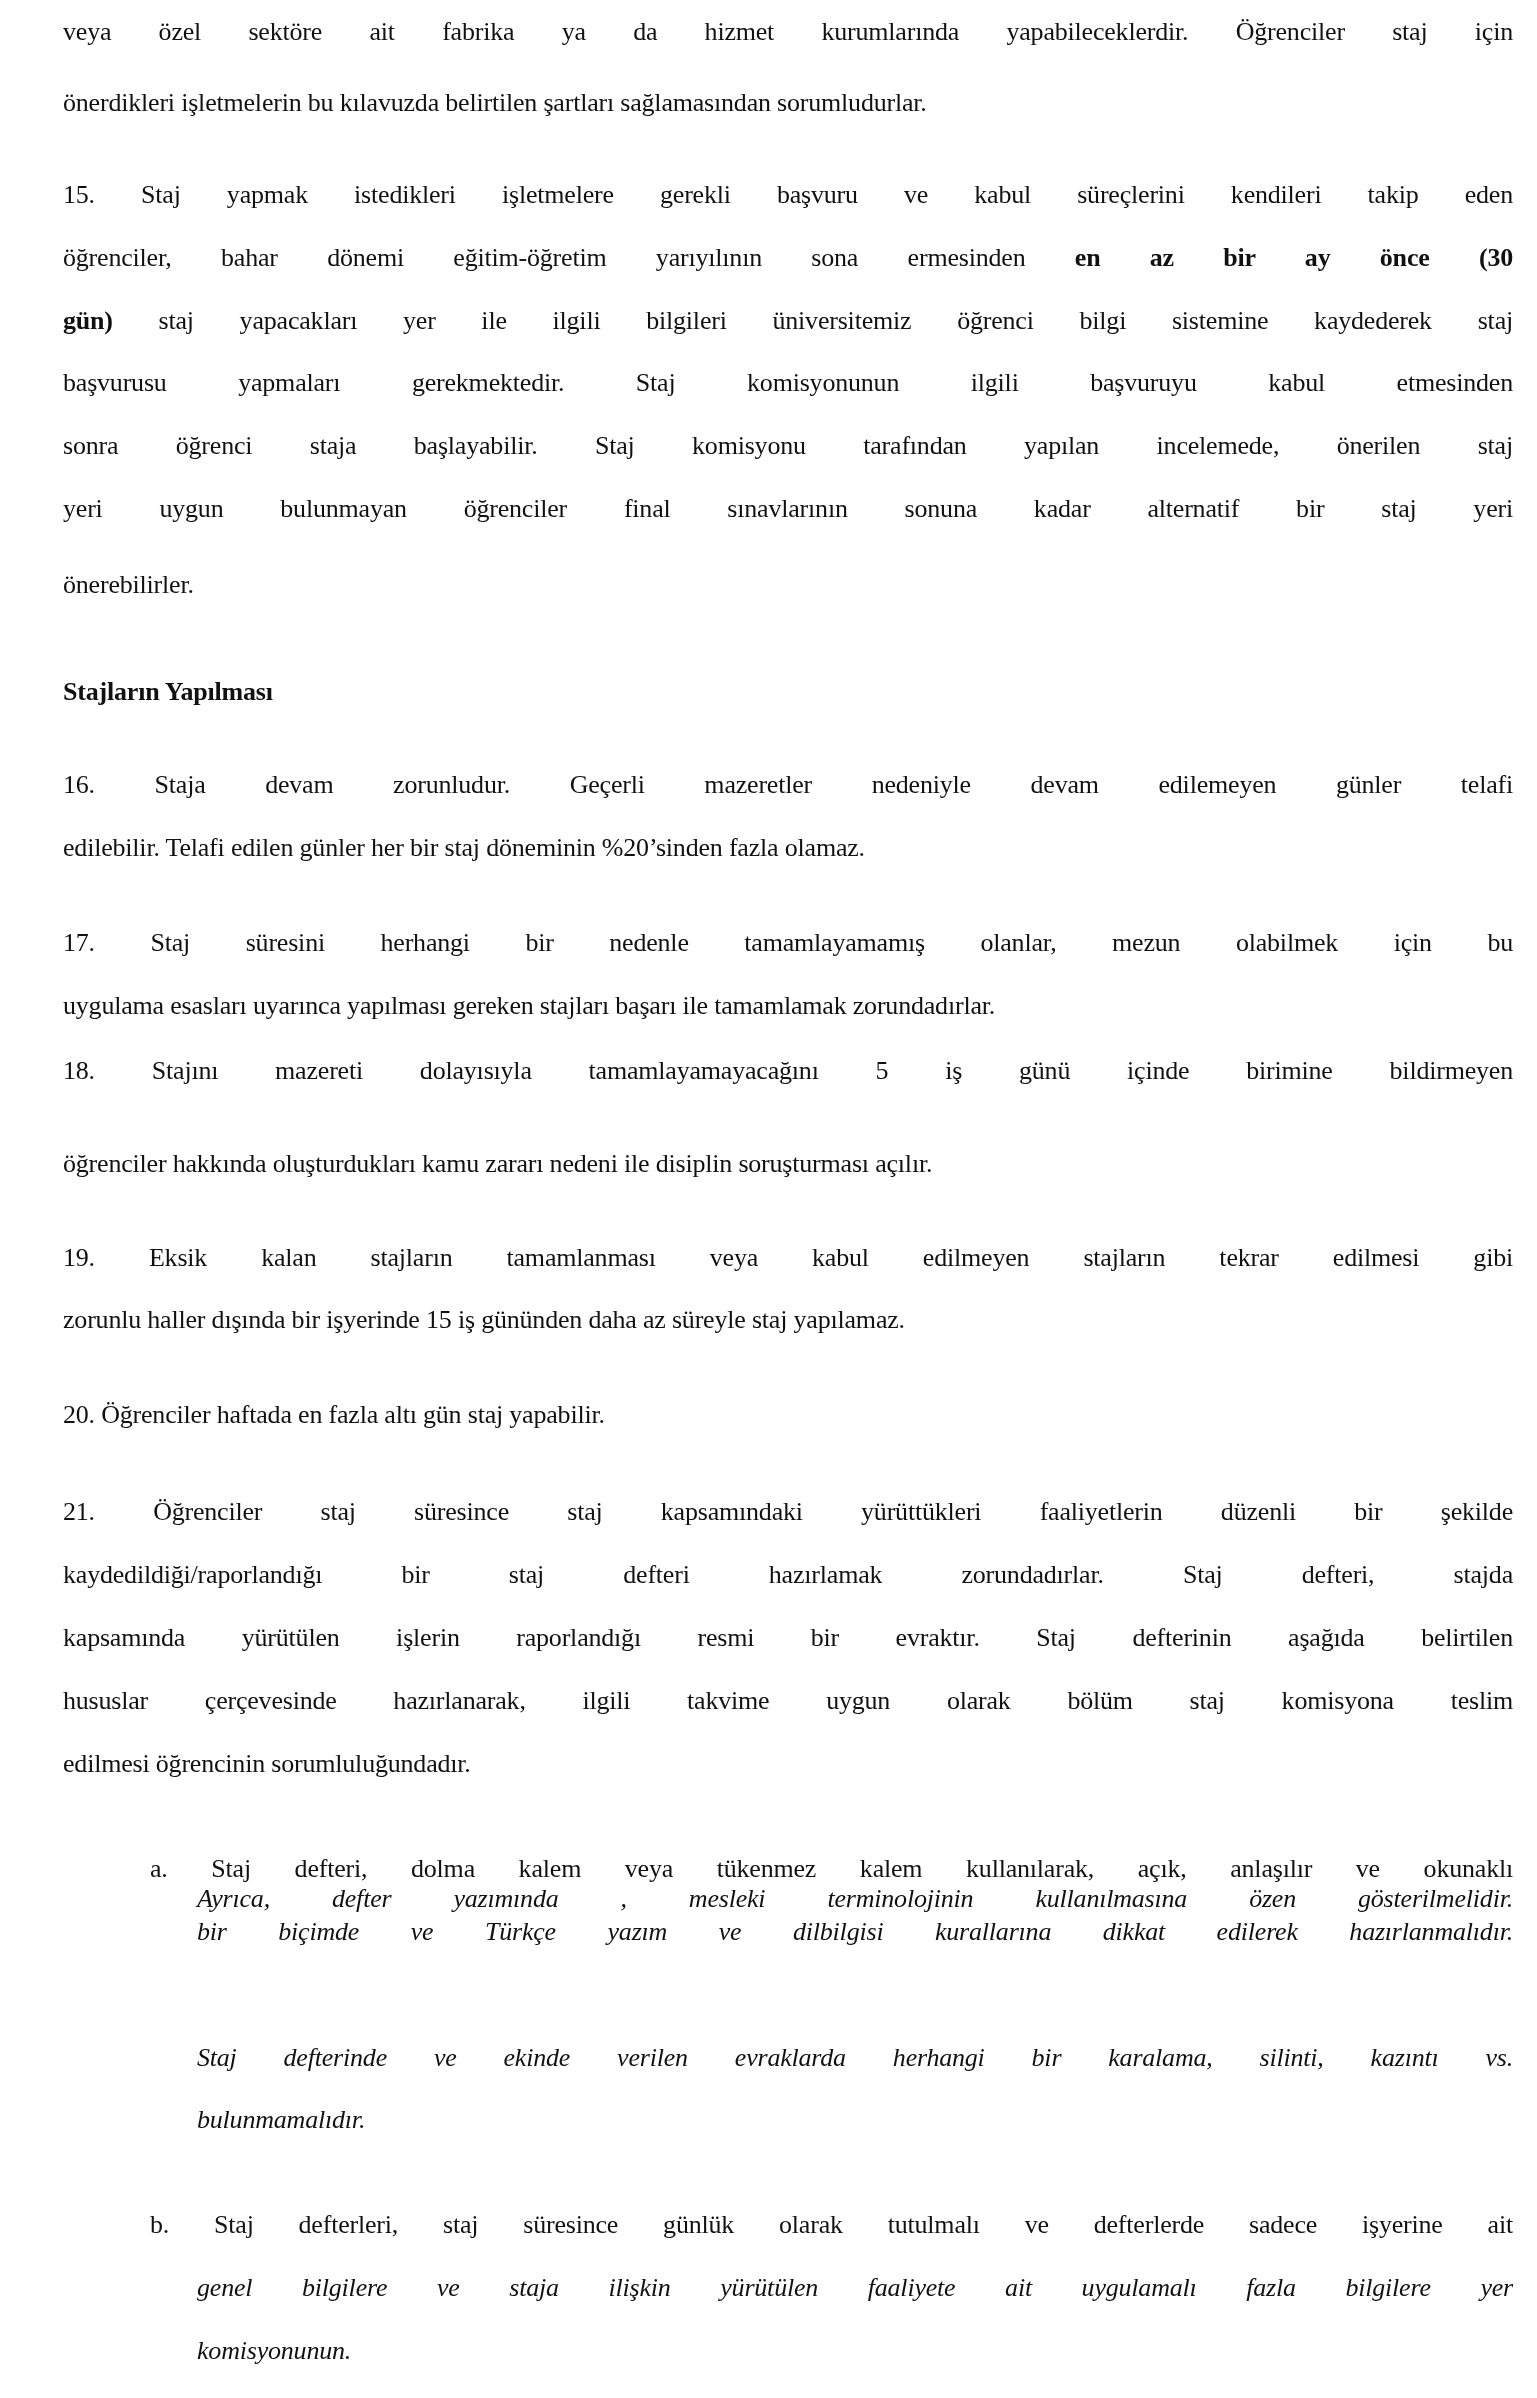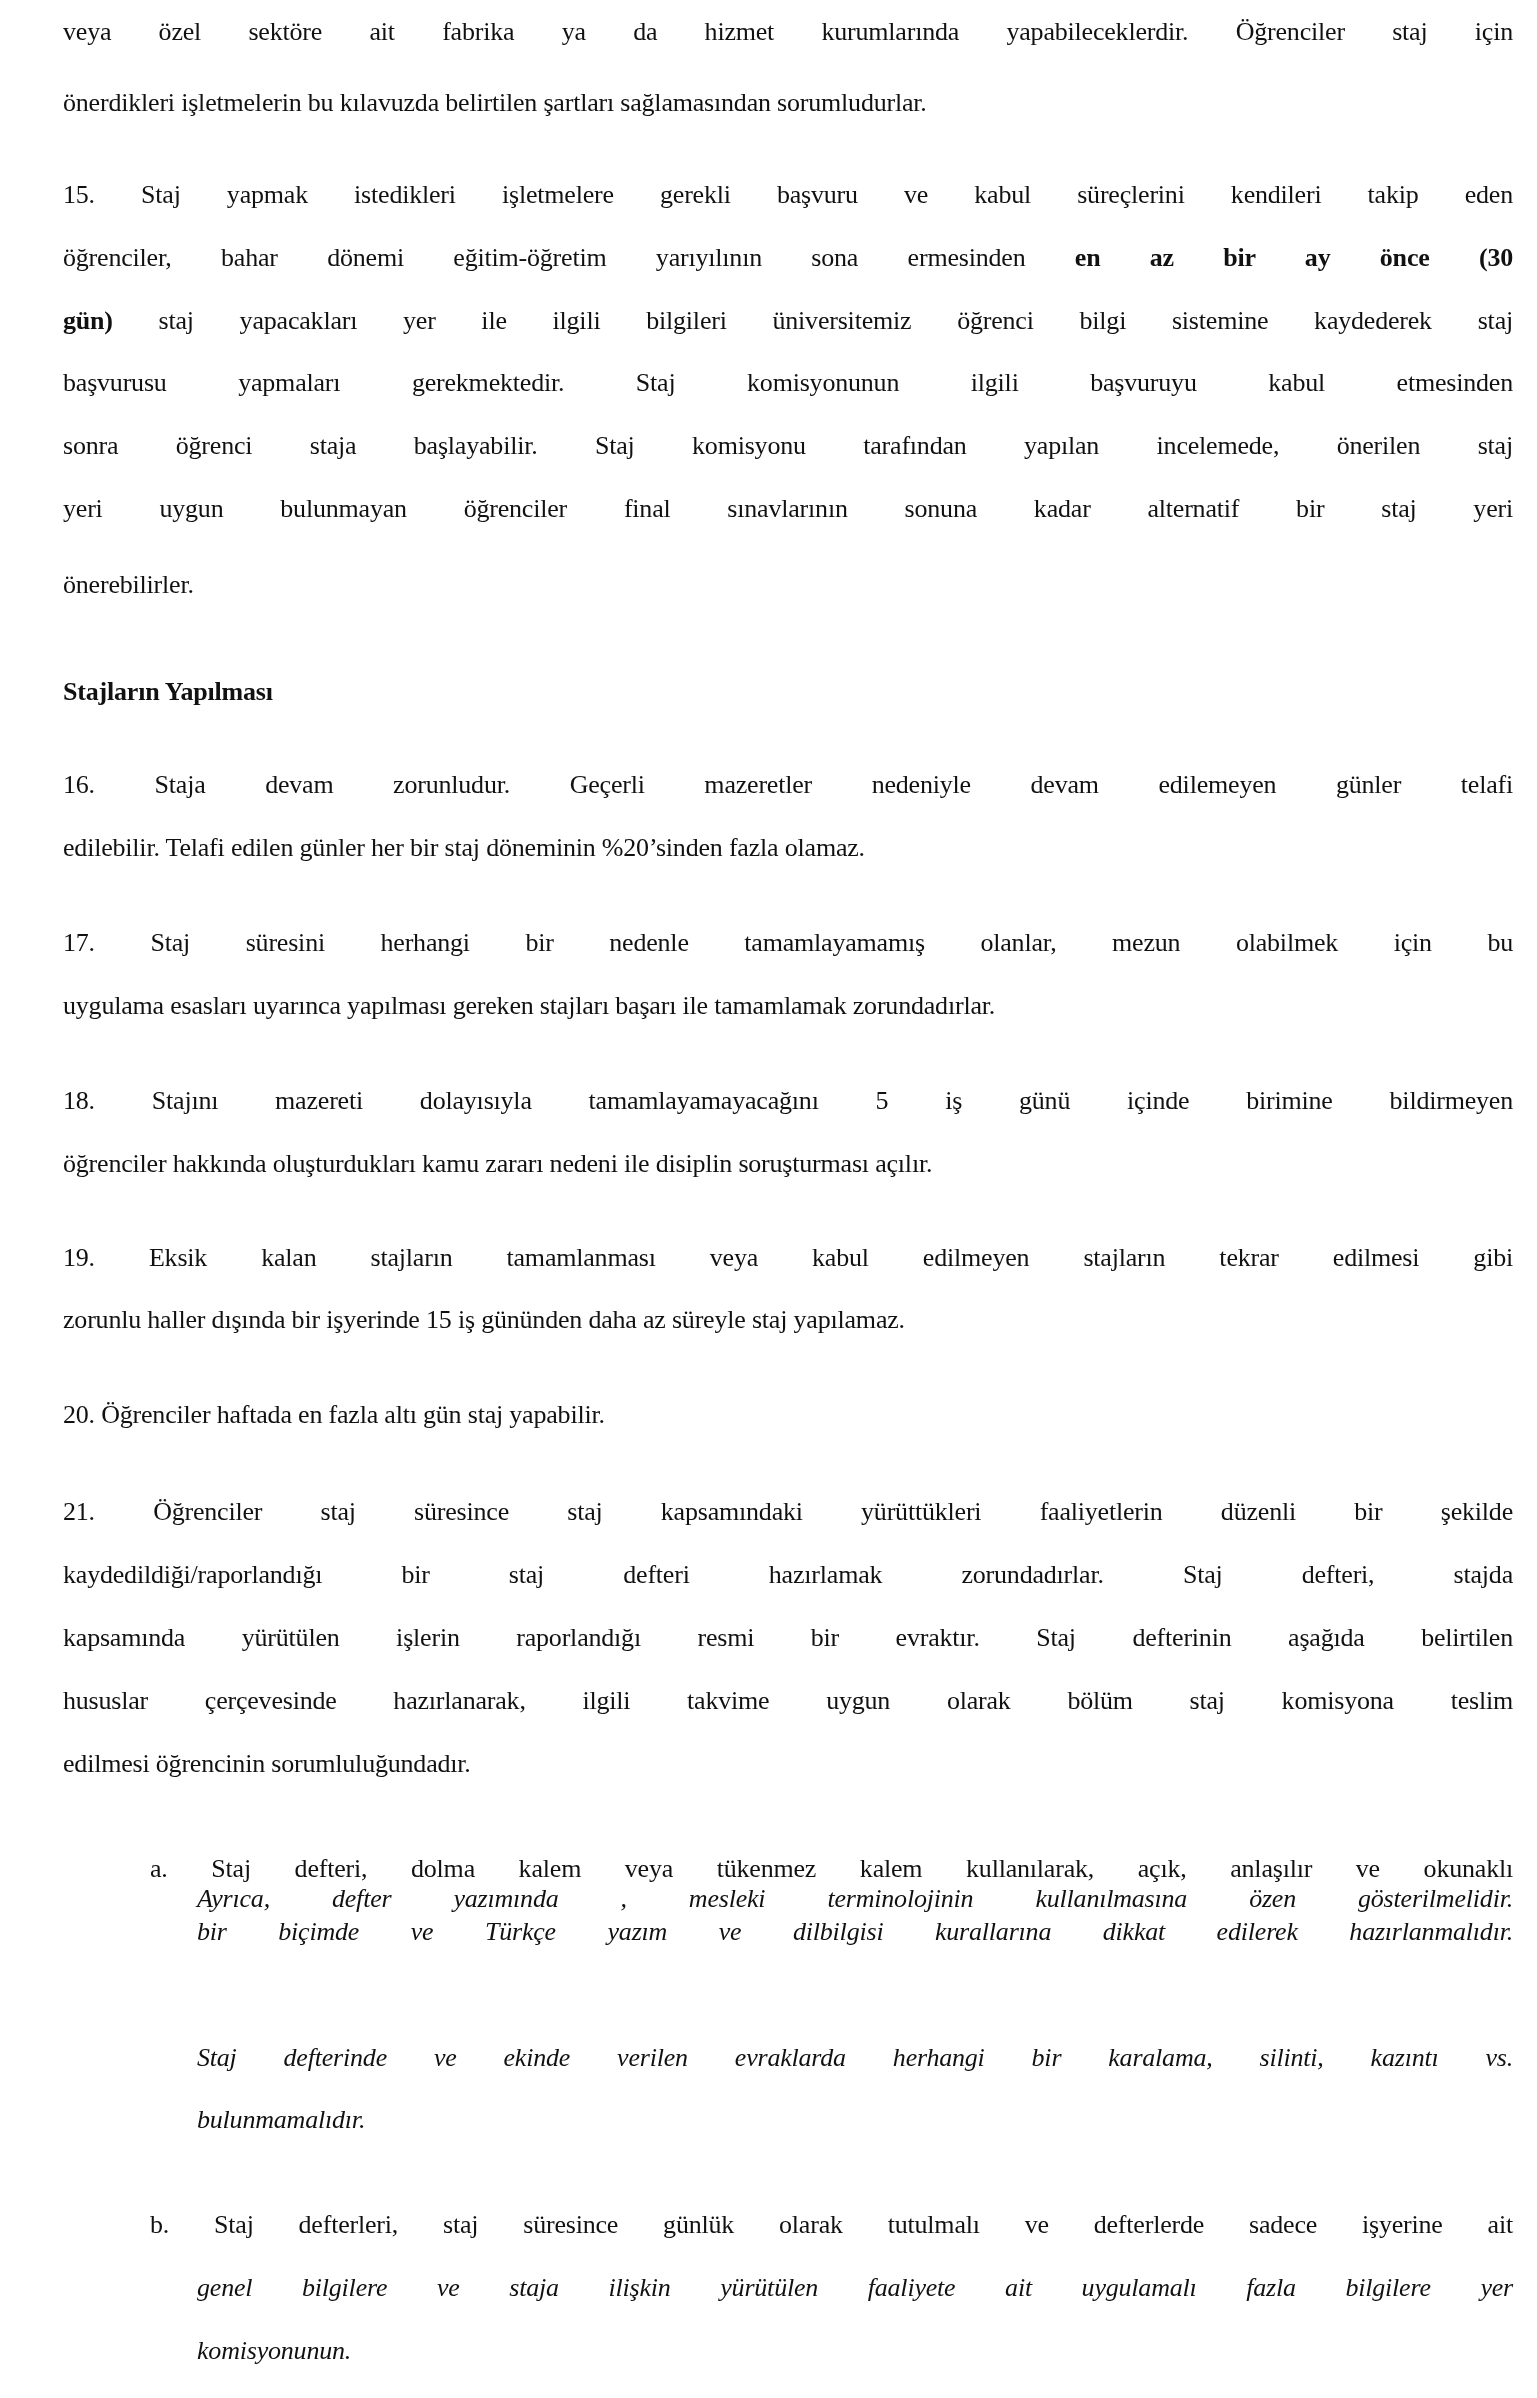--- a/index.html
+++ b/index.html
@@ -38,21 +38,21 @@
   <div class="line" style="top:566px">önerebilirler.</div>
 
   <div class="line heading" style="top:673px">Stajların Yapılması</div>
 
   <div class="line just" style="top:766px">16. Staja devam zorunludur. Geçerli mazeretler nedeniyle devam edilemeyen günler telafi</div>
   <div class="line" style="top:829px">edilebilir. Telafi edilen günler her bir staj döneminin %20’sinden fazla olamaz.</div>
 
   <div class="line just" style="top:924px">17. Staj süresini herhangi bir nedenle tamamlayamamış olanlar, mezun olabilmek için bu</div>
   <div class="line" style="top:987px">uygulama esasları uyarınca yapılması gereken stajları başarı ile tamamlamak zorundadırlar.</div>
 
-  <div class="line just" style="top:1082px">18. Stajını mazereti dolayısıyla tamamlayamayacağını 5 iş günü içinde birimine bildirmeyen</div>
+  <div class="line just" style="top:1052px">18. Stajını mazereti dolayısıyla tamamlayamayacağını 5 iş günü içinde birimine bildirmeyen</div>
   <div class="line" style="top:1145px">öğrenciler hakkında oluşturdukları kamu zararı nedeni ile disiplin soruşturması açılır.</div>
 
   <div class="line just" style="top:1239px">19. Eksik kalan stajların tamamlanması veya kabul edilmeyen stajların tekrar edilmesi gibi</div>
   <div class="line" style="top:1301px">zorunlu haller dışında bir işyerinde 15 iş gününden daha az süreyle staj yapılamaz.</div>
 
   <div class="line" style="top:1396px">20. Öğrenciler haftada en fazla altı gün staj yapabilir.</div>
 
   <div class="line just" style="top:1493px">21. Öğrenciler staj süresince staj kapsamındaki yürüttükleri faaliyetlerin düzenli bir şekilde</div>
   <div class="line just" style="top:1556px">kaydedildiği/raporlandığı bir staj defteri hazırlamak zorundadırlar. Staj defteri, stajda</div>
   <div class="line just" style="top:1619px">kapsamında yürütülen işlerin raporlandığı  resmi bir evraktır. Staj defterinin aşağıda belirtilen</div>

